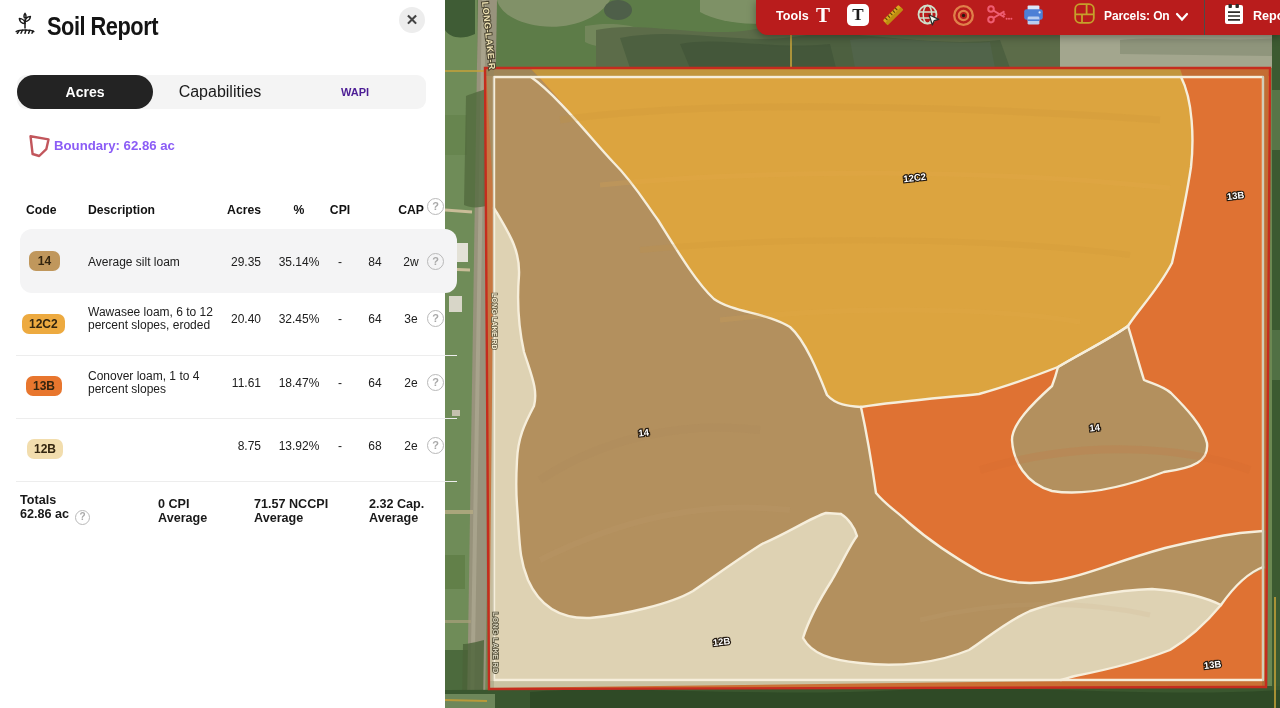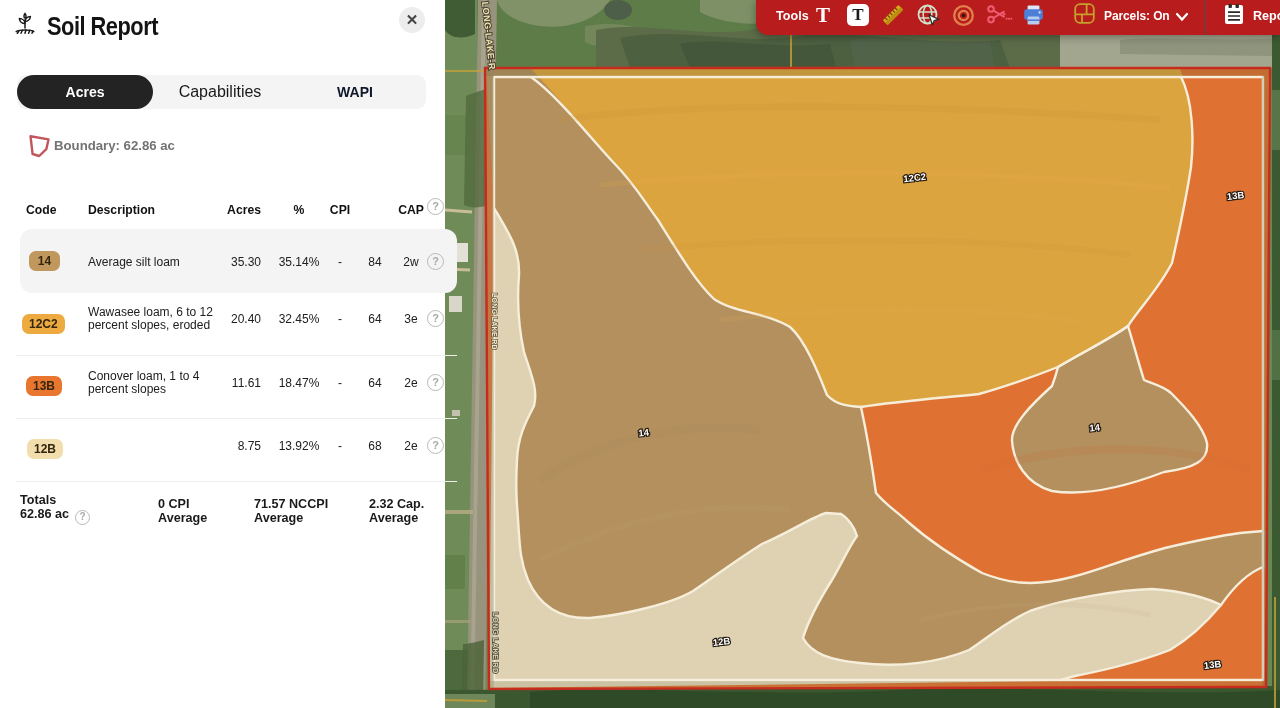--- a/index.html
+++ b/index.html
@@ -7,23 +7,23 @@
   #stage { position:relative; width:1280px; height:708px; background:#fff; }
   
   #map { position:absolute; left:445px; top:0; width:835px; height:708px; }
   
   #panel { position:absolute; left:0; top:0; width:445px; height:708px; background:#fff; z-index:5; }
   .title { position:absolute; left:47px; top:2px; font-size:26px; line-height:26px; font-weight:bold; color:#141414; letter-spacing:-0.6px; transform:scaleX(0.84); transform-origin:0 0; padding-top:11px; }
   .closebtn { position:absolute; left:399px; top:7px; width:26px; height:26px; border-radius:50%; background:#ededed; color:#444; text-align:center; line-height:25px; font-size:15px; font-weight:bold; }
   .tabbar { position:absolute; left:17px; top:75px; width:409px; height:34px; background:#f4f4f4; border-radius:9px; }
   .tabsel { position:absolute; left:0px; top:0px; width:136px; height:34px; background:#232323; border-radius:17px; color:#fff; font-size:14px; font-weight:bold; text-align:center; line-height:34px; }
   .tab2 { position:absolute; left:133px; top:0; width:140px; height:34px; color:#191919; font-size:16px; font-weight:normal; text-align:center; line-height:34px; }
-  .tab3 { position:absolute; left:279px; top:0; width:118px; height:34px; color:#0f172a; font-size:14px; font-weight:bold; text-align:center; line-height:34px; }
+  .tab3 { position:absolute; left:279px; top:0; width:118px; height:34px; color:#4c1d95; font-size:11px; font-weight:bold; text-align:center; line-height:34px; }
   .boundrow { position:absolute; left:28px; top:133px; height:26px; }
-  .boundtext { position:absolute; left:26px; top:5px; font-size:13.2px; font-weight:bold; color:#737373; white-space:nowrap;text-align:right; }
+  .boundtext { position:absolute; left:26px; top:5px; font-size:13.2px; font-weight:bold; color:#8b5cf6; white-space:nowrap;text-align:right; }
   .hq { display:inline-block; width:17px; height:17px; border:1.6px solid #b9b9b9; border-radius:50%; color:#a9a9a9; font-size:11px; font-weight:bold; text-align:center; line-height:14px; }
   .badge { display:inline-block; min-width:31px; padding:3px 7px; border-radius:7px; font-weight:bold; font-size:12px; text-align:center; color:#33250f; }
   .totals { position:absolute; left:0px; top:488px; width:437px; font-size:12.6px; font-weight:bold; color:#191919; }
 </style>
 </head>
 <body>
 <div id="stage">
 
   <div id="map">
   <svg width="835" height="708" viewBox="445 0 835 708">
@@ -272,21 +272,21 @@
         <span style="position:absolute;left:338px;width:42px;text-align:left;margin-top:44px;">NCCPI</span>
         <span style="position:absolute;left:380px;width:30px;text-align:center;">CAP</span>
         <span class="hq" style="position:absolute;left:411px;top:-5px;">?</span>
       </div>
 
       <div style="position:absolute;top:229px;left:4px;width:437px;height:64px;background:#f4f4f5;border-radius:12px;"></div>
 
       <div style="position:absolute;top:229px;left:0;width:437px;height:64px;">
         <span class="badge" style="position:absolute;left:13px;top:22px;background:#c0975c;">14</span>
         <span style="position:absolute;left:72px;top:26px;">Average silt loam</span>
-        <span style="position:absolute;left:203px;top:26px;width:42px;text-align:right;">35.30</span>
+        <span style="position:absolute;left:203px;top:26px;width:42px;text-align:right;">29.35</span>
         <span style="position:absolute;left:262px;top:26px;width:42px;text-align:center;">35.14%</span>
         <span style="position:absolute;left:308px;top:26px;width:32px;text-align:center;">-</span>
         <span style="position:absolute;left:338px;top:26px;width:42px;text-align:center;">84</span>
         <span style="position:absolute;left:380px;top:26px;width:30px;text-align:center;">2w</span>
         <span class="hq" style="position:absolute;left:411px;top:24px;">?</span>
       </div>
 
       <div style="position:absolute;top:293px;left:0;width:441px;height:63px;border-bottom:1px solid #ededed;">
         <span class="badge" style="position:absolute;left:6px;top:21px;background:#edaa40;">12C2</span>
         <span style="position:absolute;left:72px;top:13px;line-height:12.5px;">Wawasee loam, 6 to 12<br>percent slopes, eroded</span>

